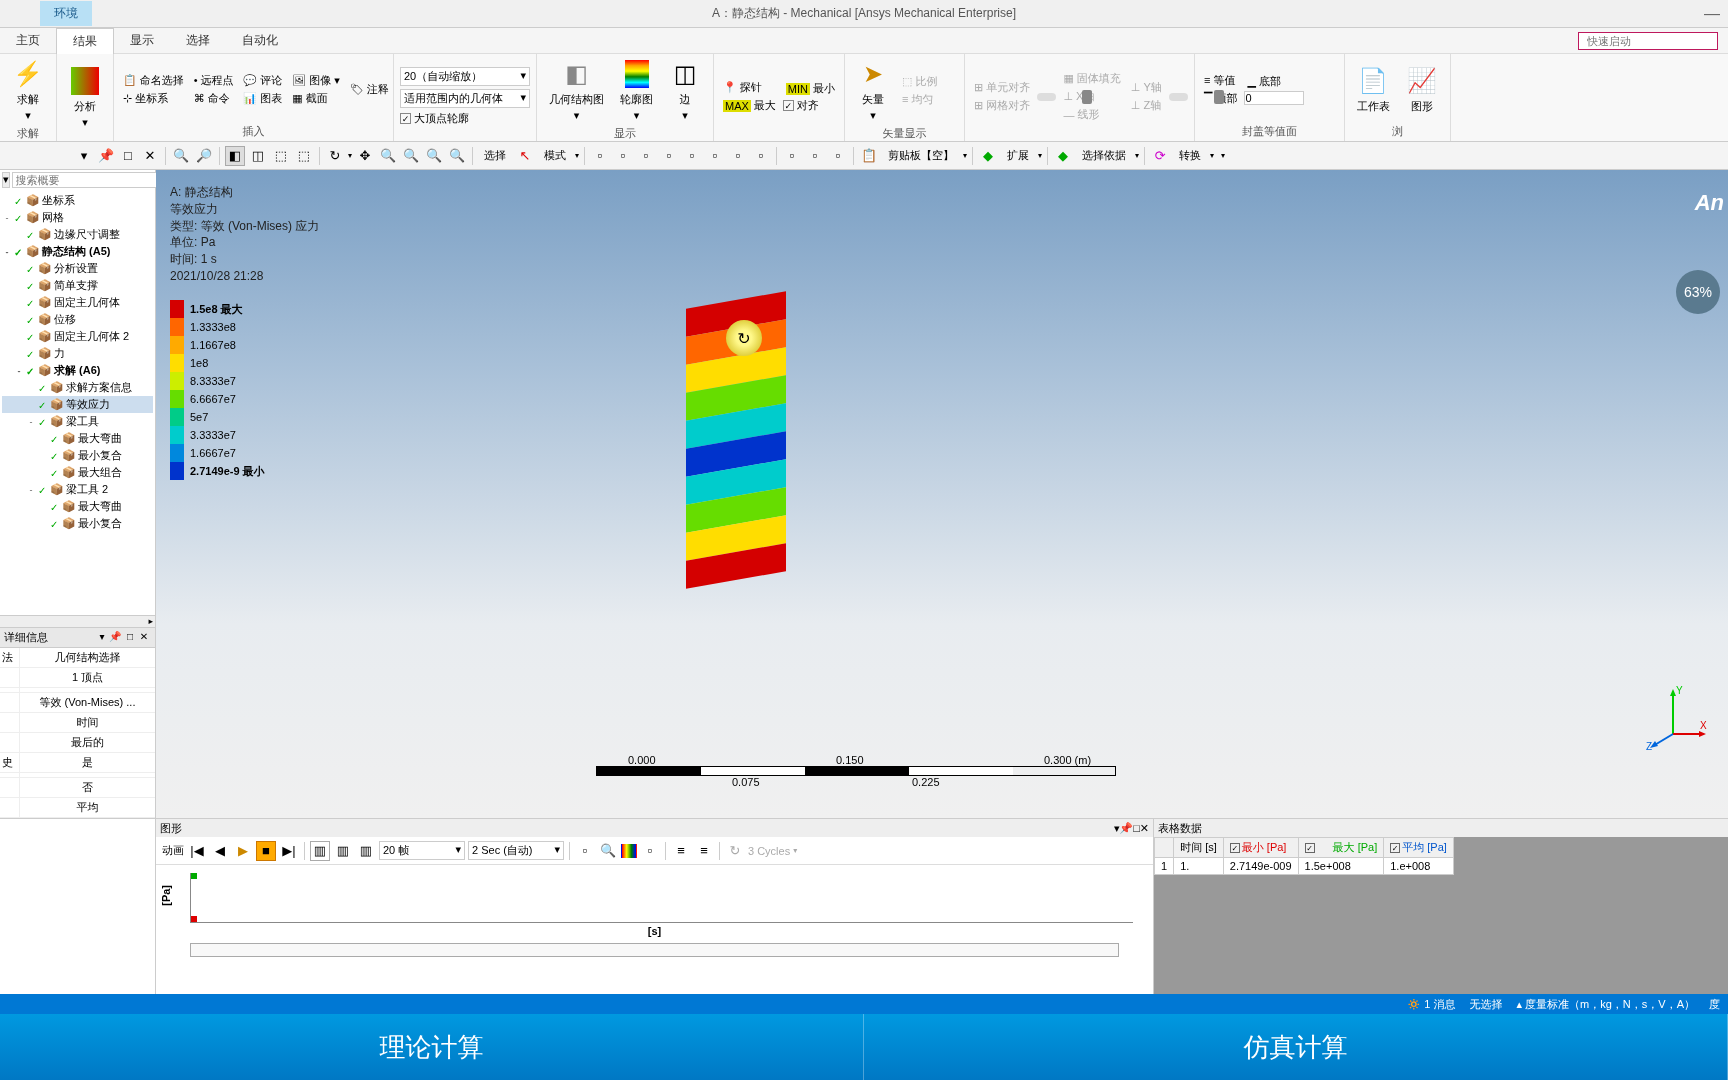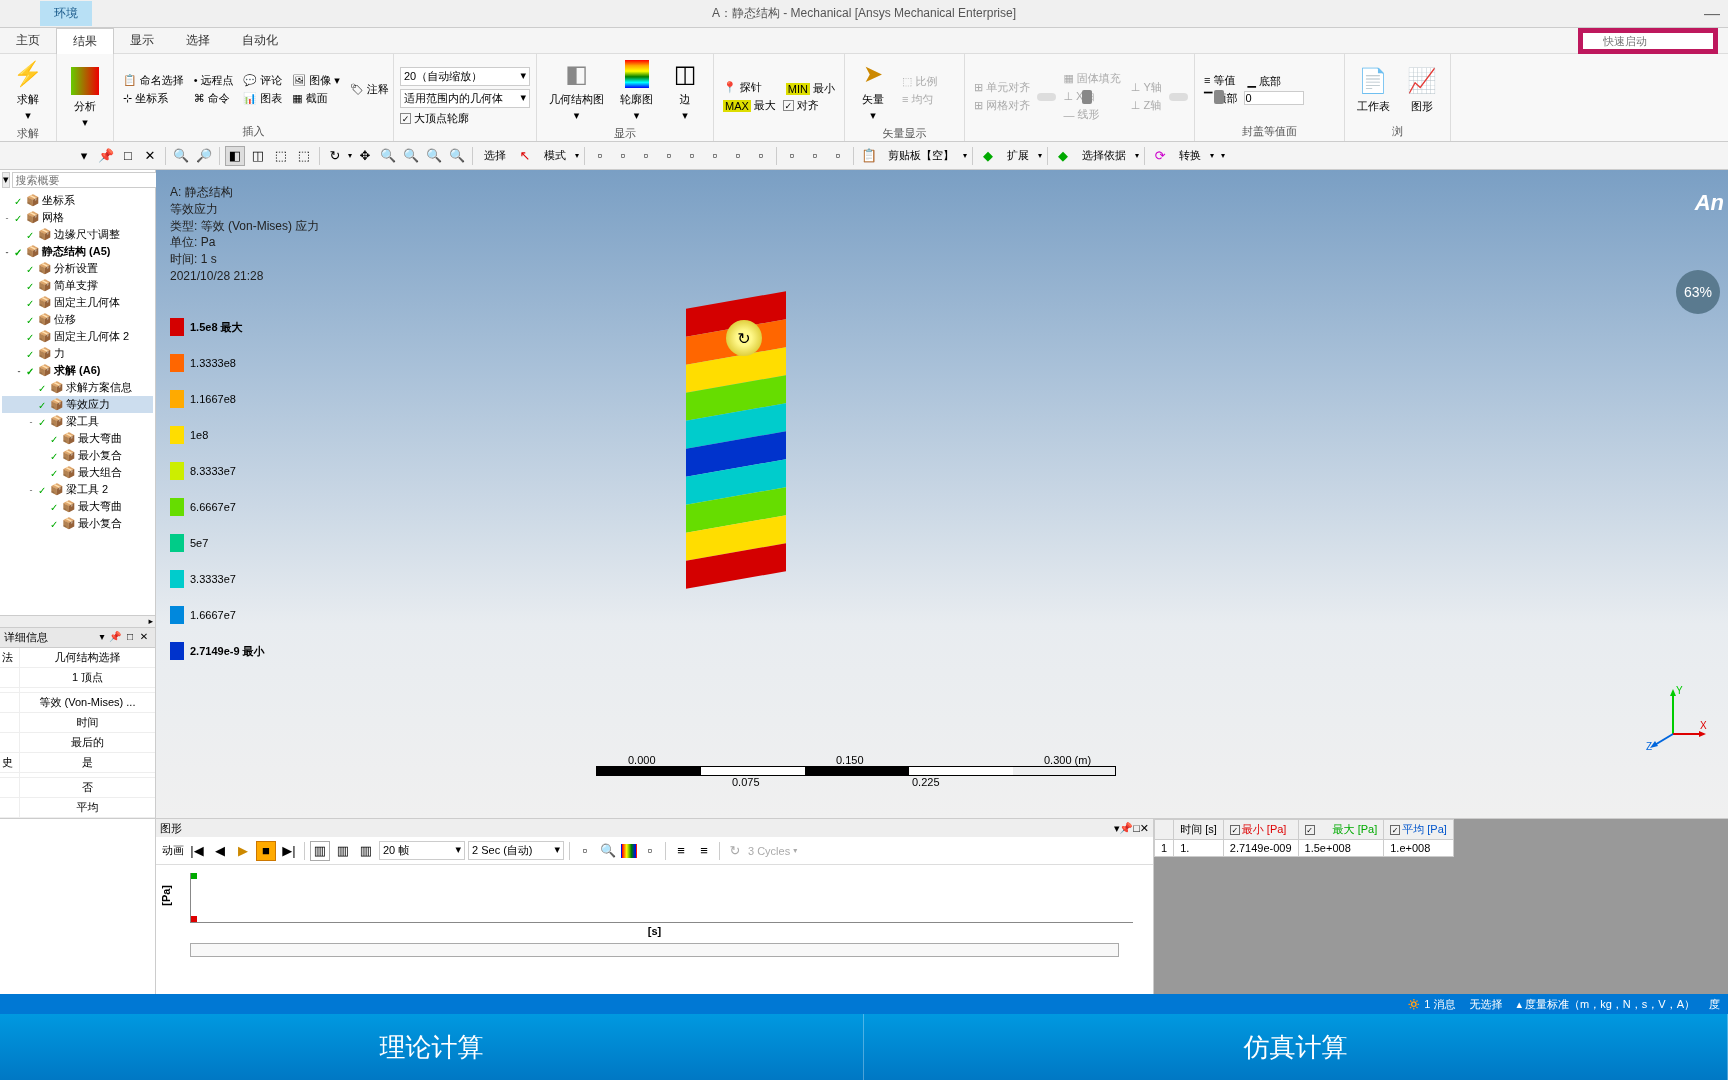--- a/index.html
+++ b/index.html
@@ -9,21 +9,21 @@
 .titlebar { height: 28px; background: #f0f0f0; display: flex; align-items: center; border-bottom: 1px solid #ccc; }
 .titlebar .tab-env { background: #b8e0f5; padding: 4px 14px; font-size: 12px; color: #1a5a8a; margin-left: 40px; }
 .titlebar .title { position: absolute; left: 50%; transform: translateX(-50%); font-size: 12px; color: #555; }
 .titlebar .minbtn { margin-left: auto; margin-right: 8px; font-size: 16px; color: #666; }
 
 
 .menubar { height: 26px; background: #f5f5f5; display: flex; align-items: center; font-size: 12px; border-bottom: 1px solid #ddd; }
 .menubar .item { padding: 4px 16px; color: #333; }
 .menubar .item.active { background: #fff; border: 1px solid #ccc; border-bottom: none; }
 .menubar .quick { margin-left: auto; margin-right: 10px; }
-.menubar .quick input { width: 140px; font-size: 11px; padding: 2px 20px; border: 5px solid #be185d; }
+.menubar .quick input { width: 140px; font-size: 11px; padding: 2px 8px; border: 1px solid #be185d; }
 
 
 .ribbon { height: 88px; background: #f8f8f8; display: flex; border-bottom: 1px solid #ccc; font-size: 11px; }
 .rgroup { border-right: 1px solid #ddd; display: flex; flex-direction: column; padding: 2px 6px; }
 .rgroup .content { flex: 1; display: flex; align-items: center; gap: 4px; }
 .rgroup .label { text-align: center; font-size: 11px; color: #555; padding-top: 2px; }
 .rbtn-lg { display: flex; flex-direction: column; align-items: center; padding: 2px 6px; gap: 2px; }
 .rbtn-lg .icon { width: 32px; height: 32px; display: flex; align-items: center; justify-content: center; font-size: 24px; }
 .rbtn-sm { display: flex; align-items: center; gap: 3px; padding: 1px 3px; font-size: 11px; white-space: nowrap; }
 .rcol { display: flex; flex-direction: column; gap: 1px; }
@@ -64,21 +64,21 @@
 .details-grid { font-size: 11px; }
 .details-row { display: flex; border-bottom: 1px solid #eee; }
 .details-row .k { width: 20px; padding: 2px; border-right: 1px solid #eee; }
 .details-row .v { flex: 1; padding: 2px 4px; text-align: center; }
 
 
 .viewport { flex: 1; position: relative; background: linear-gradient(180deg, #7a9fc4 0%, #a8c0d8 30%, #e8ecf0 70%, #f0f0f0 100%); overflow: hidden; }
 .result-info { position: absolute; top: 14px; left: 14px; font-size: 12px; color: #222; line-height: 1.4; }
 .result-info .bold { font-weight: normal; }
 .legend { position: absolute; top: 130px; left: 14px; font-size: 11px; }
-.legend-row { display: flex; align-items: center; height: 18px; margin-top: 18px; }
+.legend-row { display: flex; align-items: center; height: 18px; }
 .legend-color { width: 14px; height: 18px; }
 .legend-label { padding-left: 6px; }
 .legend-label.bold { font-weight: bold; }
 
 .model { position: absolute; left: 530px; top: 130px; width: 100px; height: 280px; transform: skewY(-10deg); }
 .model .band { height: 10%; }
 .cursor-rot { position:absolute; left:570px; top:150px; width:36px; height:36px; background: radial-gradient(circle, #fff88a 30%, #e0d040 70%, transparent 100%); border-radius:50%; display:flex; align-items:center; justify-content:center; font-size:16px; }
 
 .scale-bar { position: absolute; bottom: 30px; left: 440px; font-size: 11px; }
 .scale-bar .ticks { display: flex; }
@@ -716,20 +716,23 @@
       <div class="ylabel">[Pa]</div>
       <div class="axes">
         <div style="position:absolute;left:0;top:0;width:6px;height:6px;background:#0a0"></div>
         <div style="position:absolute;left:0;bottom:0;width:6px;height:6px;background:#d00"></div>
       </div>
       <div class="xlabel">[s]</div>
       <div class="track"></div>
     </div>
   </div>
   <div class="table-panel">
+    <div class="gp-hdr">
+      <span>表格数据</span>
+    </div>
     <div class="tp-body">
       <table>
         <tbody>
             <tr>
           <th></th>
           <th>时间 [s]</th>
           <th><span class="chk2">
                   <span style="border:1px solid #666;width:10px;height:10px;display:inline-block;font-size:8px;text-align:center">✓</span>
                   <span class="col-min">最小 [Pa]</span>
                 </span></th>

